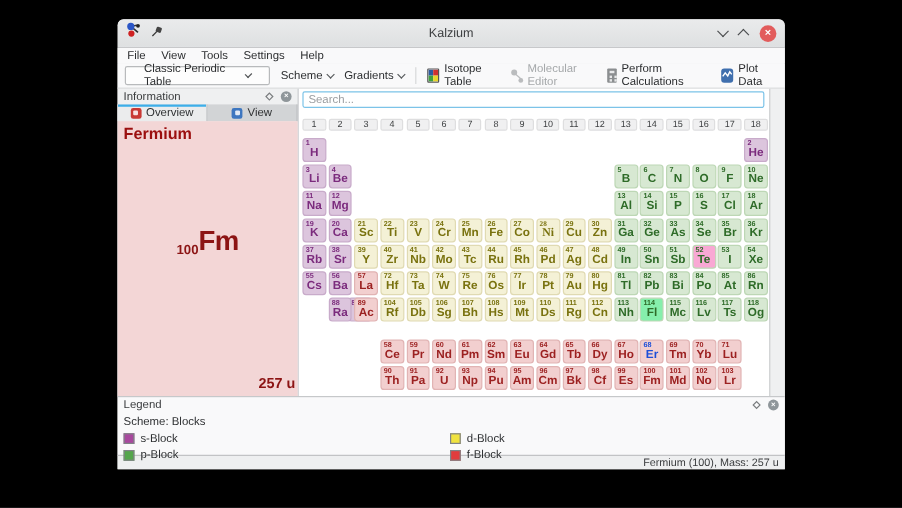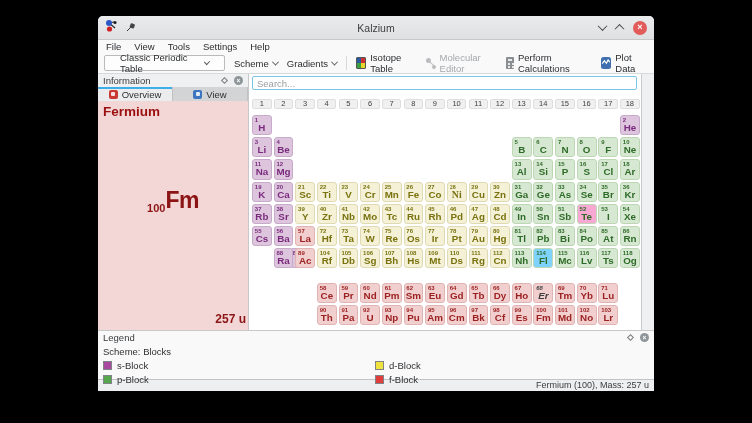--- a/index.html
+++ b/index.html
@@ -572,21 +572,21 @@
               <span class="sym">Rg</span>
             </div>
             <div class="cell" style="left: 241.15px; top: 174.2px; background: rgb(244, 241, 214); border-color: rgb(224, 218, 178); color: rgb(121, 114, 15);">
               <span class="num">112</span>
               <span class="sym">Cn</span>
             </div>
             <div class="cell" style="left: 262.8px; top: 174.2px; background: rgb(215, 232, 210); border-color: rgb(189, 215, 181); color: rgb(46, 107, 40);">
               <span class="num">113</span>
               <span class="sym">Nh</span>
             </div>
-            <div class="cell" style="left: 284.45px; top: 174.2px; background: #7dd3fc; border-color: rgb(189, 215, 181); color: rgb(46, 107, 40);">
+            <div class="cell" style="left: 284.45px; top: 174.2px; background: #86efac; border-color: rgb(189, 215, 181); color: rgb(46, 107, 40);">
               <span class="num">114</span>
               <span class="sym">Fl</span>
             </div>
             <div class="cell" style="left: 306.1px; top: 174.2px; background: rgb(215, 232, 210); border-color: rgb(189, 215, 181); color: rgb(46, 107, 40);">
               <span class="num">115</span>
               <span class="sym">Mc</span>
             </div>
             <div class="cell" style="left: 327.75px; top: 174.2px; background: rgb(215, 232, 210); border-color: rgb(189, 215, 181); color: rgb(46, 107, 40);">
               <span class="num">116</span>
               <span class="sym">Lv</span>
@@ -632,21 +632,21 @@
               <span class="sym">Tb</span>
             </div>
             <div class="cell" style="left: 241.15px; top: 209px; background: rgb(242, 207, 207); border-color: rgb(225, 180, 180); color: rgb(156, 33, 33);">
               <span class="num">66</span>
               <span class="sym">Dy</span>
             </div>
             <div class="cell" style="left: 262.8px; top: 209px; background: rgb(242, 207, 207); border-color: rgb(225, 180, 180); color: rgb(156, 33, 33);">
               <span class="num">67</span>
               <span class="sym">Ho</span>
             </div>
-            <div class="cell" style="left: 284.45px; top: 209px; background: rgb(242, 207, 207); border-color: rgb(225, 180, 180); color: #404040; font-style: italic;">
+            <div class="cell" style="left: 284.45px; top: 209px; background: rgb(242, 207, 207); border-color: rgb(225, 180, 180); color: #1d4ed8;">
               <span class="num">68</span>
               <span class="sym">Er</span>
             </div>
             <div class="cell" style="left: 306.1px; top: 209px; background: rgb(242, 207, 207); border-color: rgb(225, 180, 180); color: rgb(156, 33, 33);">
               <span class="num">69</span>
               <span class="sym">Tm</span>
             </div>
             <div class="cell" style="left: 327.75px; top: 209px; background: rgb(242, 207, 207); border-color: rgb(225, 180, 180); color: rgb(156, 33, 33);">
               <span class="num">70</span>
               <span class="sym">Yb</span>

